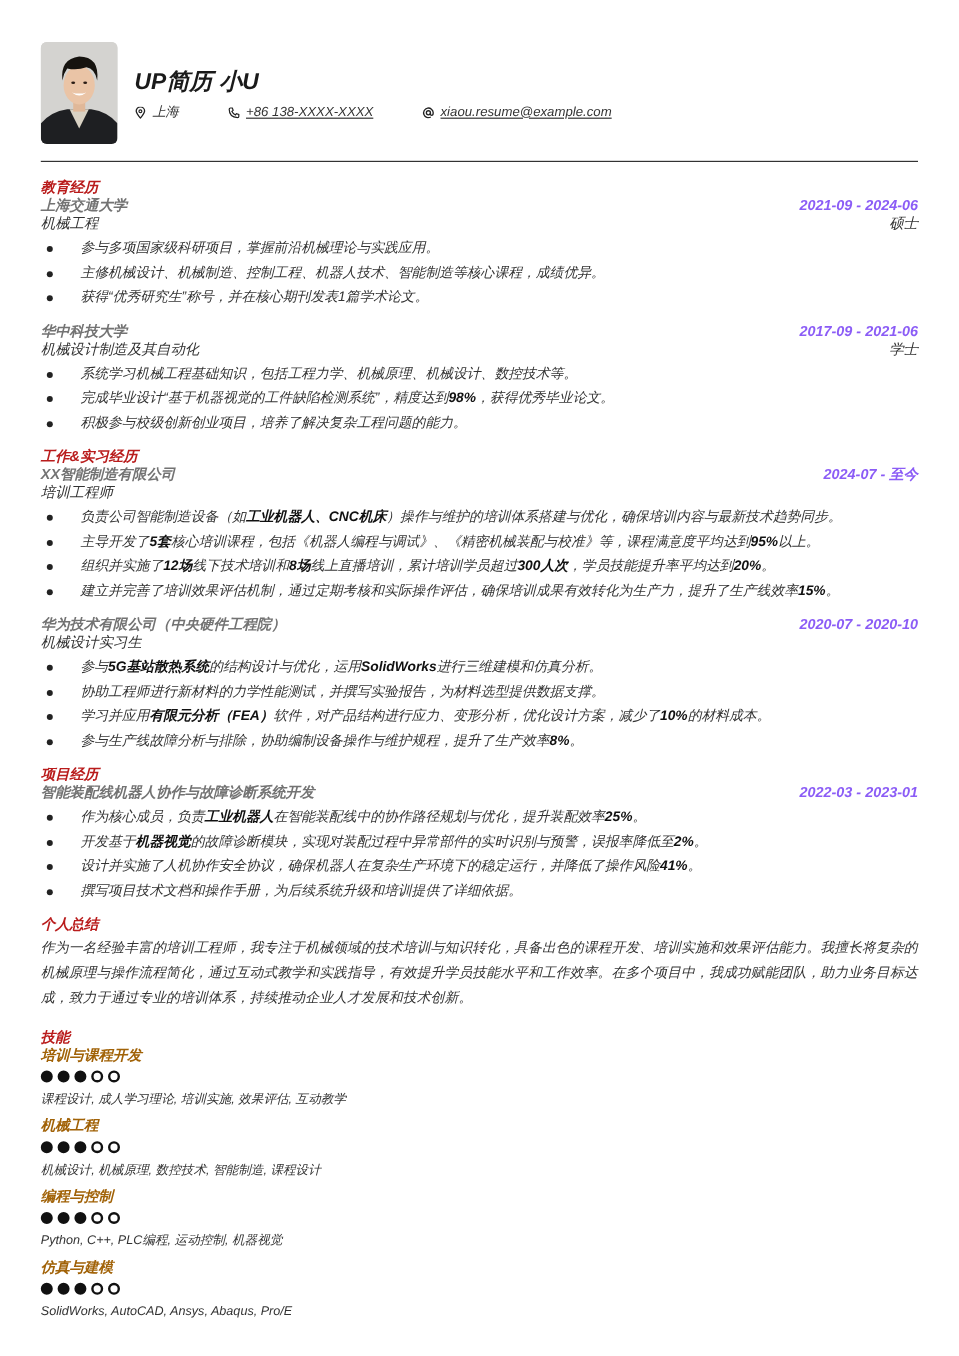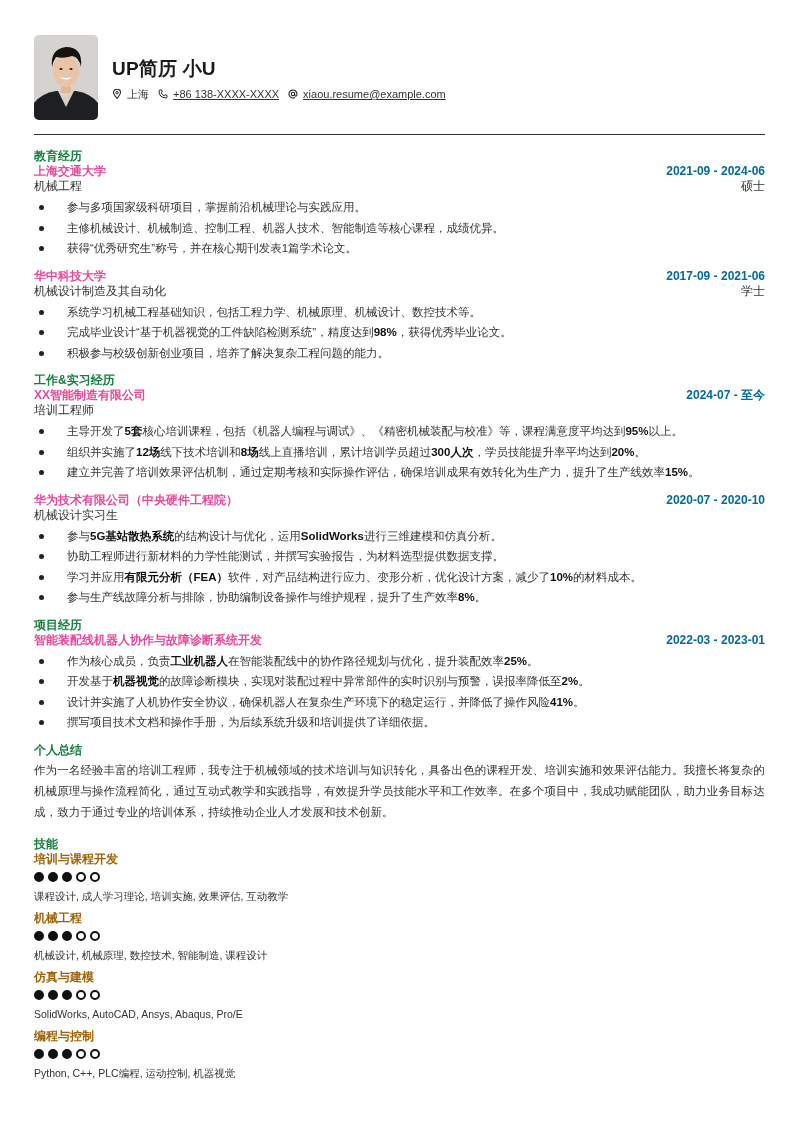--- a/index.html
+++ b/index.html
@@ -2,40 +2,40 @@
 <html><head>
   <meta charset="utf-8">
   <style>
     * { margin: 0; padding: 0; box-sizing: border-box; }
     html, body {
       width: 799px; height: 1130px; overflow: hidden;
       background: #ffffff;
       font-family: "Liberation Sans", "DejaVu Sans", sans-serif;
       color: #222222;
     }
-    .page { position: relative; width: 799px; height: 1130px; padding: 0 34px; }
+    .page { position: relative; width: 799px; height: 1130px; padding: 0 34px; font-style: italic; }
     .header { position: absolute; left: 34px; top: 34px; width: 731px; height: 86px; display: flex; align-items: center; }
     .photo {
       width: 64px; height: 85px; border-radius: 5px; overflow: hidden;
       background: #d6d5d2; position: relative; flex-shrink: 0;
     }
     .photo svg { width: 100%; height: 100%; display: block; }
     .hinfo { margin-left: 14px; margin-top: 4px; }
     .name { font-size: 19px; font-weight: bold; color: #1a1a1a; line-height: 24px; letter-spacing: 0.2px; }
-    .contacts { display: flex; align-items: center; font-size: 11px; color: #333; margin-top: 6px; line-height: 14px; }
+    .contacts { display: flex; align-items: center; font-size: 11px; color: #333; margin-top: 6px; line-height: 14px; gap: 32px; }
     .contacts .ci { display: inline-flex; align-items: center; margin-right: 9px; }
     .contacts svg { width: 10px; height: 10px; margin-right: 5px; }
     .contacts a { color: #333; text-decoration: underline; }
     .divider { position: absolute; left: 34px; top: 134px; width: 731px; height: 0; border-top: 1.3px solid #333; }
 
     .content { position: absolute; left: 34px; top: 149px; width: 731px; }
-    .section-title { font-size: 12px; font-weight: bold; color: #15803d; line-height: 15px; }
+    .section-title { font-size: 12px; font-weight: bold; color: #b91c1c; line-height: 15px; }
     .entry-head { display: flex; justify-content: space-between; align-items: flex-end; }
-    .entry-title { font-size: 12px; font-weight: bold; color: #ec4899; line-height: 15px; }
-    .entry-date { font-size: 12px; font-weight: bold; color: #0369a1; line-height: 15px; text-align: right; }
+    .entry-title { font-size: 12px; font-weight: bold; color: #737373; line-height: 15px; }
+    .entry-date { font-size: 12px; font-weight: bold; color: #8b5cf6; line-height: 15px; text-align: right; }
     .entry-sub { display: flex; justify-content: space-between; font-size: 12px; color: #333; line-height: 15px; }
     ul.bullets { list-style: none; margin-top: 3px; }
     ul.bullets li { position: relative; padding-left: 33px; font-size: 11.5px; line-height: 20.5px; color: #333; white-space: nowrap; }
     ul.bullets li::before { content: ""; position: absolute; left: 5px; top: 8px; width: 5px; height: 5px; border-radius: 50%; background: #222; }
     ul.bullets li b { color: #111; }
     .entry { margin-bottom: 10px; }
     .section { margin-bottom: 4px; }
     .summary { font-size: 11.5px; line-height: 21px; color: #333; margin-top: 2px; letter-spacing: 0.1px; }
     .skill-name { font-size: 12px; font-weight: bold; color: #a16207; line-height: 15px; }
     .dots { display: flex; margin-top: 5px; height: 11px; }
@@ -135,20 +135,21 @@
 
       <div class="entry">
         <div class="entry-head">
           <div class="entry-title">XX智能制造有限公司</div>
           <div class="entry-date">2024-07 - 至今</div>
         </div>
         <div class="entry-sub">
           <span>培训工程师</span>
         </div>
         <ul class="bullets">
+          <li>负责公司智能制造设备（如<b>工业机器人、CNC机床</b>）操作与维护的培训体系搭建与优化，确保培训内容与最新技术趋势同步。</li>
           <li>主导开发了<b>5套</b>核心培训课程，包括《机器人编程与调试》、《精密机械装配与校准》等，课程满意度平均达到<b>95%</b>以上。</li>
           <li>组织并实施了<b>12场</b>线下技术培训和<b>8场</b>线上直播培训，累计培训学员超过<b>300人次</b>，学员技能提升率平均达到<b>20%</b>。</li>
           <li>建立并完善了培训效果评估机制，通过定期考核和实际操作评估，确保培训成果有效转化为生产力，提升了生产线效率<b>15%</b>。</li>
         </ul>
       </div>
 
       <div class="entry">
         <div class="entry-head">
           <div class="entry-title">华为技术有限公司（中央硬件工程院）</div>
           <div class="entry-date">2020-07 - 2020-10</div>
@@ -205,38 +206,38 @@
             <div class="dots">
               <span class="dot on"></span>
               <span class="dot on"></span>
               <span class="dot on"></span>
               <span class="dot"></span>
               <span class="dot"></span>
             </div>
             <div class="skill-kw">机械设计, 机械原理, 数控技术, 智能制造, 课程设计</div>
           </div>
           <div class="skill">
+            <div class="skill-name">编程与控制</div>
+            <div class="dots">
+              <span class="dot on"></span>
+              <span class="dot on"></span>
+              <span class="dot on"></span>
+              <span class="dot"></span>
+              <span class="dot"></span>
+            </div>
+            <div class="skill-kw">Python, C++, PLC编程, 运动控制, 机器视觉</div>
+          </div>
+          <div class="skill">
             <div class="skill-name">仿真与建模</div>
             <div class="dots">
               <span class="dot on"></span>
               <span class="dot on"></span>
               <span class="dot on"></span>
               <span class="dot"></span>
               <span class="dot"></span>
             </div>
             <div class="skill-kw">SolidWorks, AutoCAD, Ansys, Abaqus, Pro/E</div>
-          </div>
-          <div class="skill">
-            <div class="skill-name">编程与控制</div>
-            <div class="dots">
-              <span class="dot on"></span>
-              <span class="dot on"></span>
-              <span class="dot on"></span>
-              <span class="dot"></span>
-              <span class="dot"></span>
-            </div>
-            <div class="skill-kw">Python, C++, PLC编程, 运动控制, 机器视觉</div>
           </div>
         </div>
     </div>
 
   </div>
 </div>
 
 </body></html>

